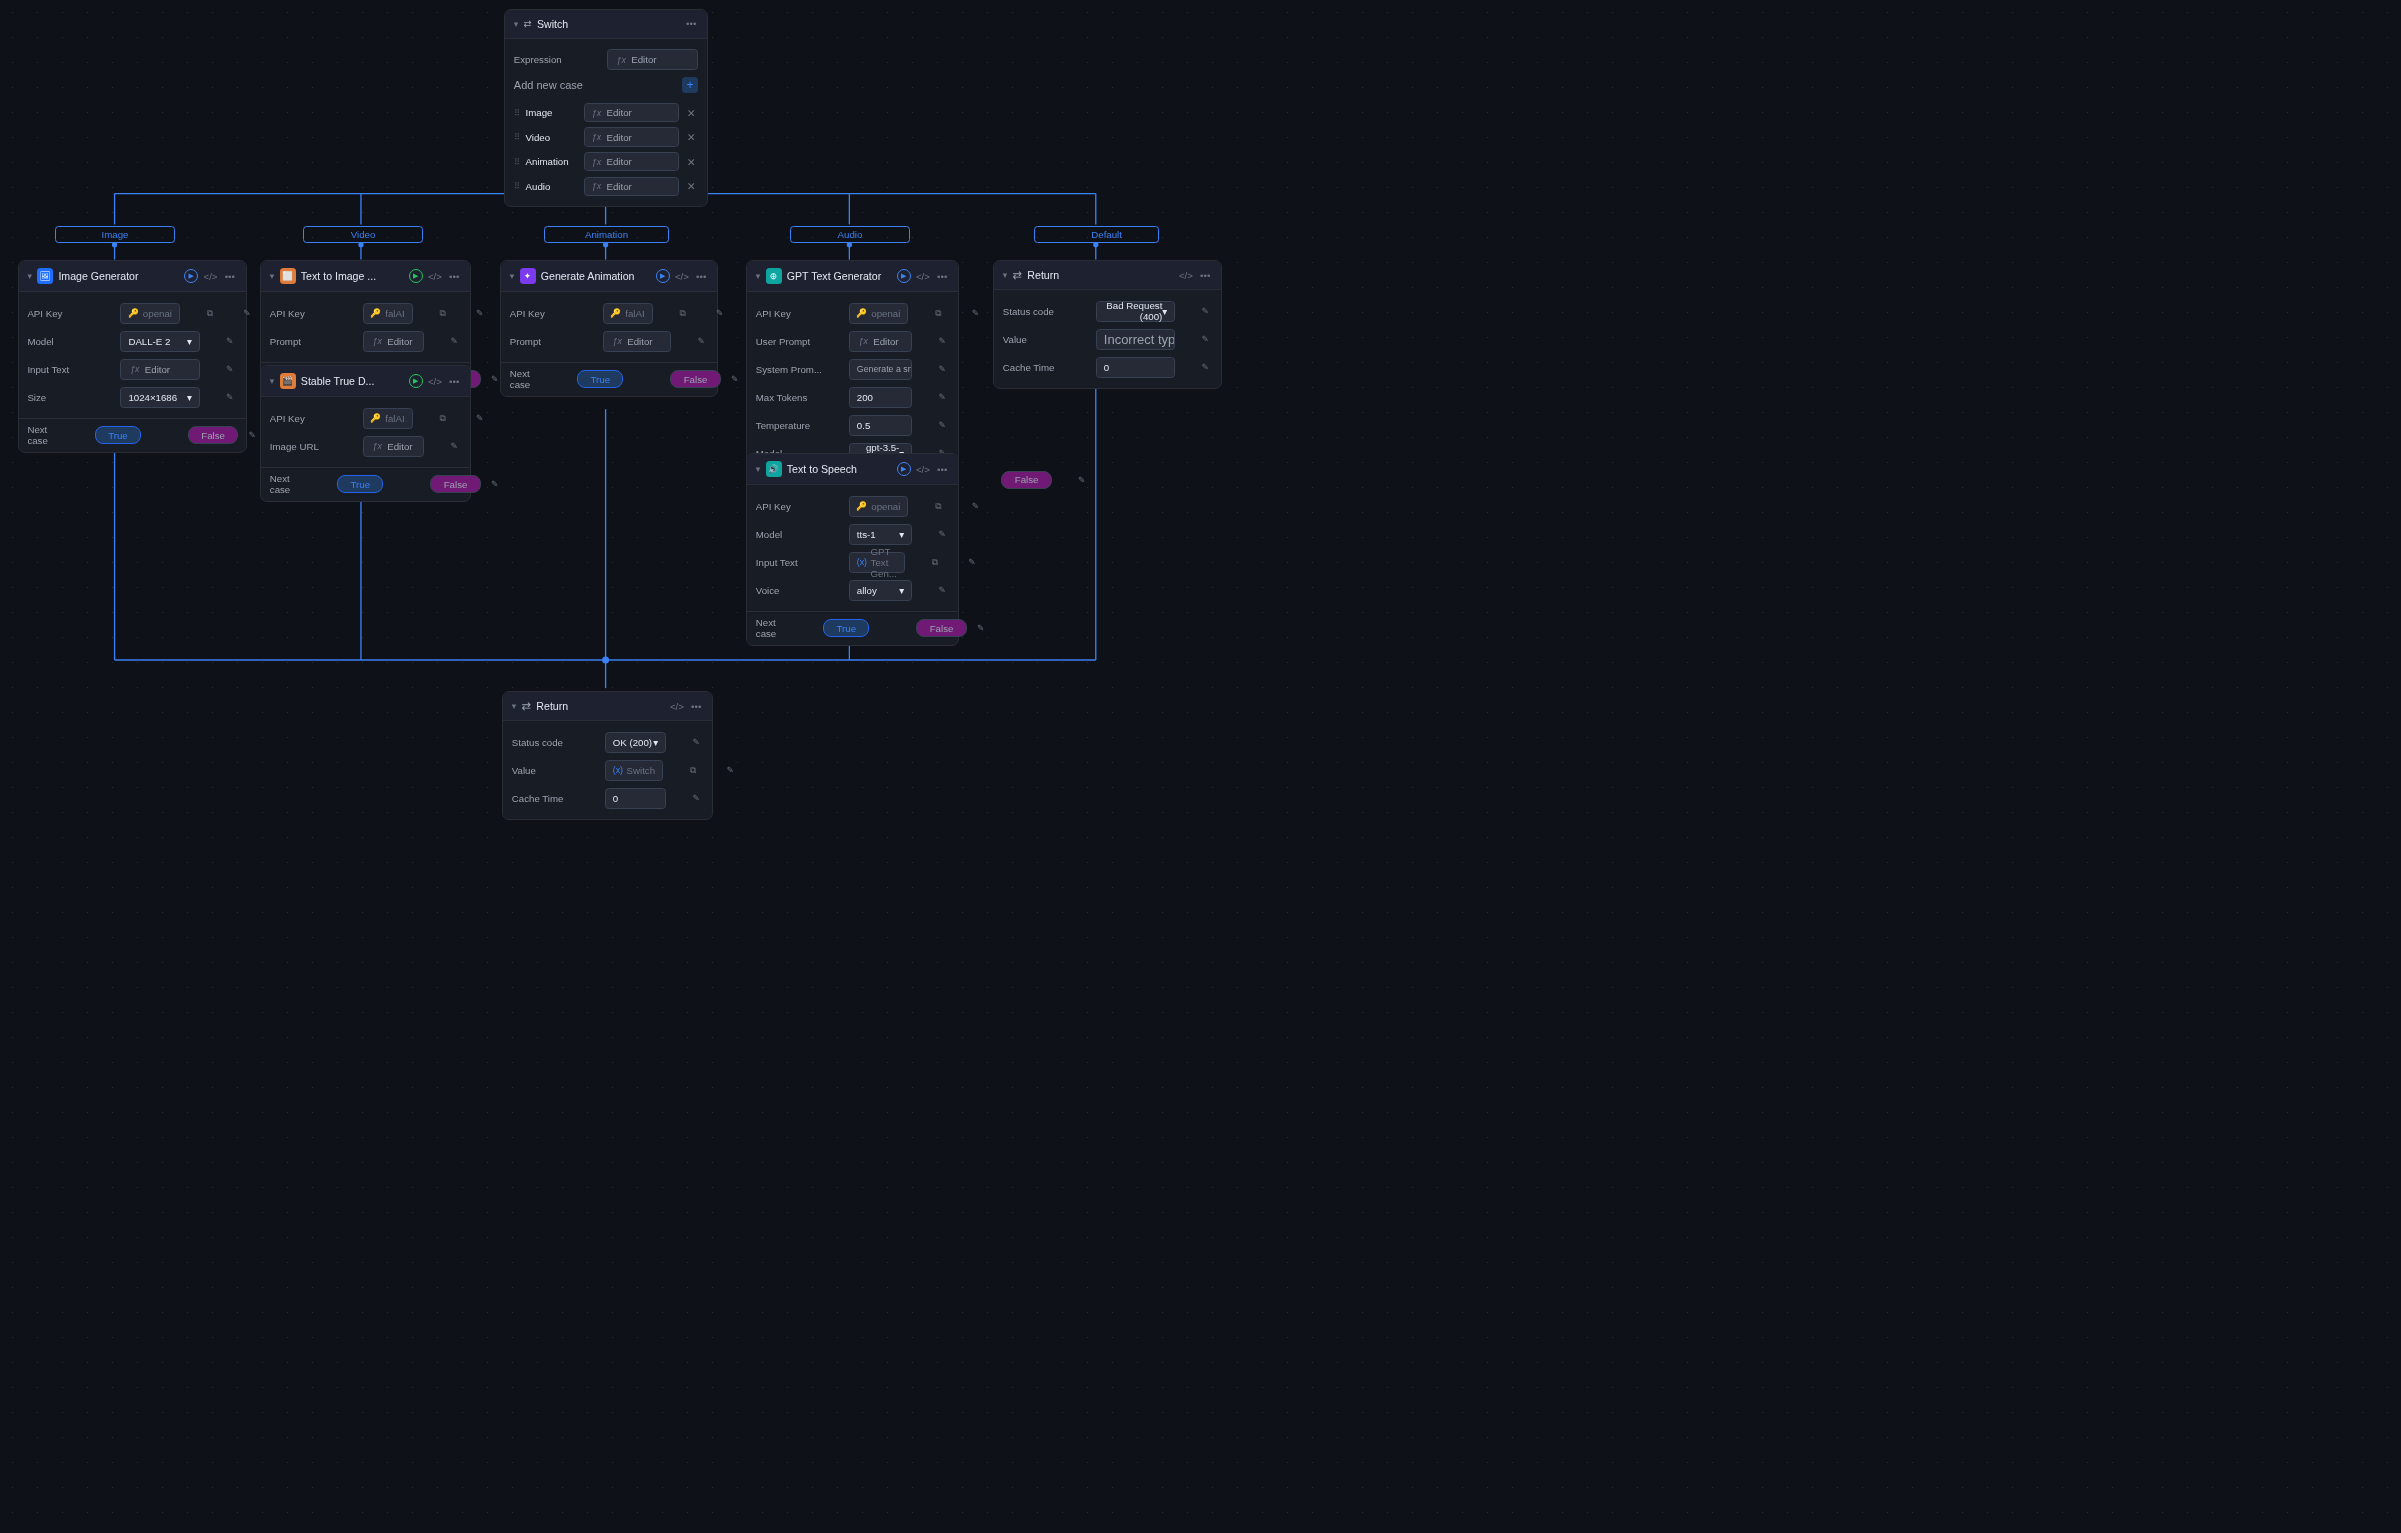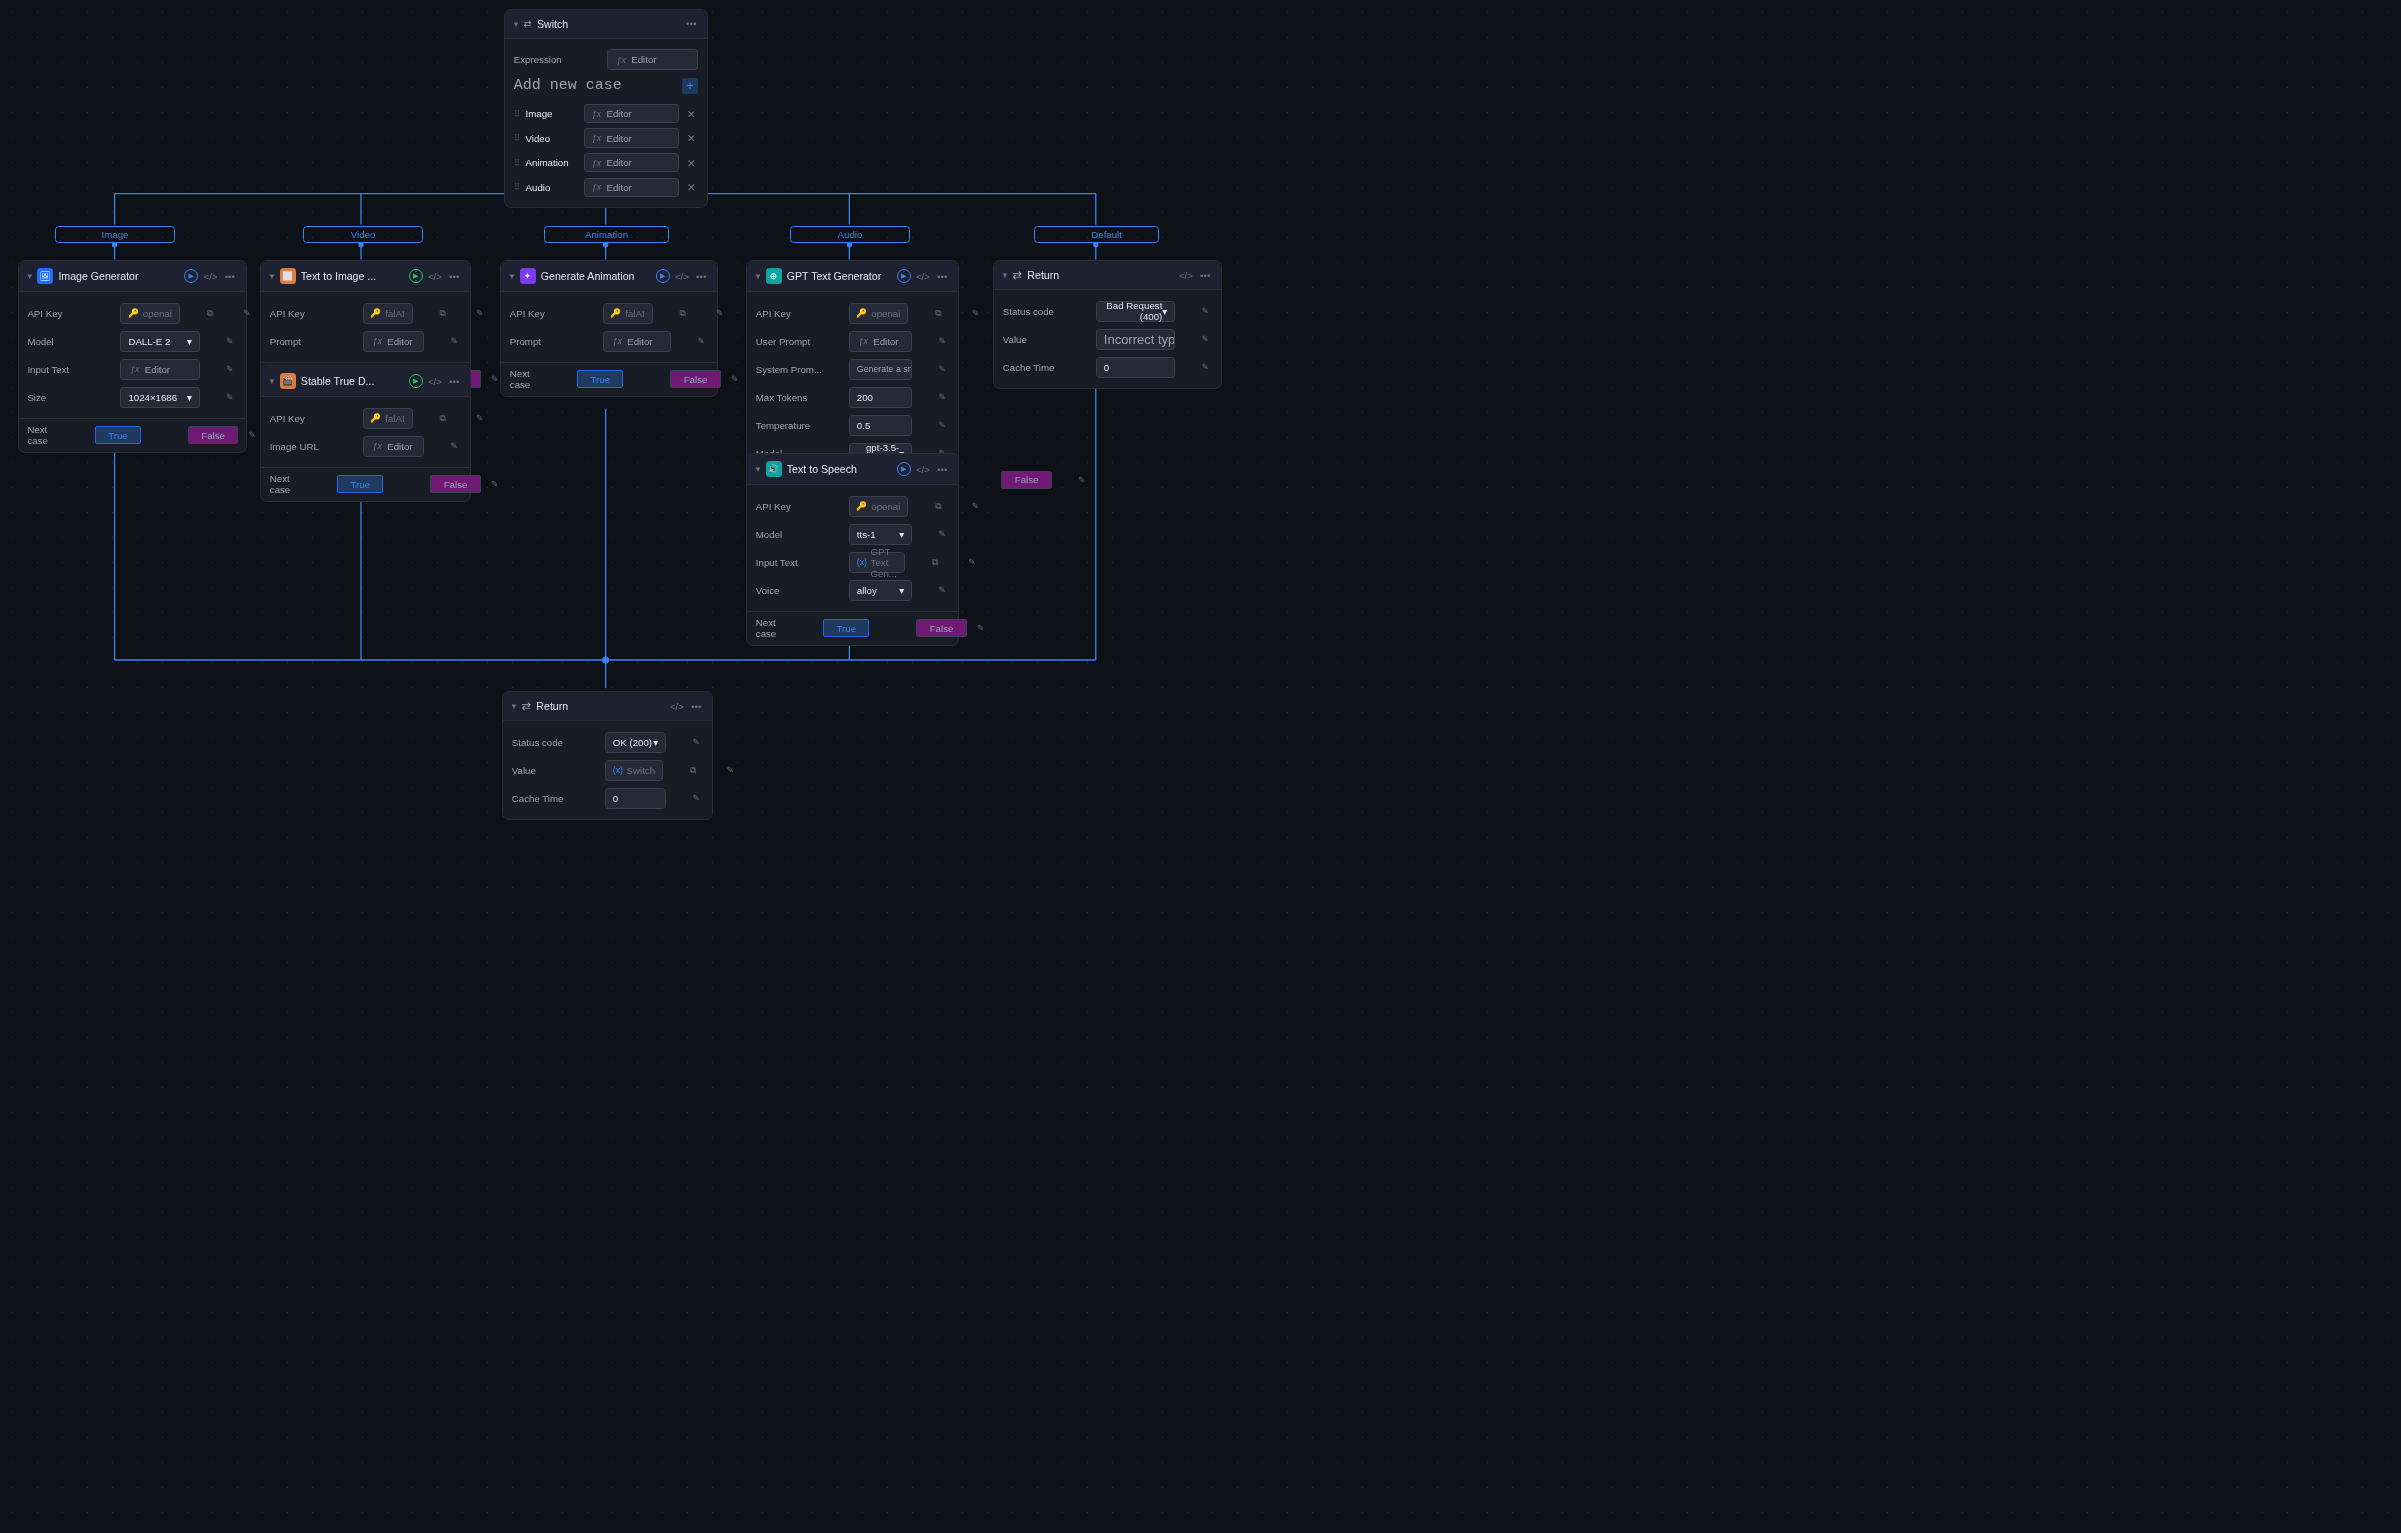--- a/index.html
+++ b/index.html
@@ -188,21 +188,21 @@
       gap: 7px;
     }
 
     .next-case-label {
       color: #9ca3af;
       font-size: 9.7px;
     }
 
     .case-btn {
       padding: 2.6px 12.3px;
-      border-radius: 2px;
+      border-radius: 8px;
       font-size: 9.7px;
       cursor: pointer;
       border: 0.9px solid transparent;
       margin-left: 40px;
     }
 
     .case-btn.true-btn {
       background: #1e3a5f;
       color: #3b82f6;
       border-color: #2563eb;
@@ -239,22 +239,21 @@
 
     .add-case-row {
       display: flex;
       align-items: center;
       justify-content: space-between;
       padding: 3.5px 0 7px 0;
     }
 
     .add-case-label {
       color: #9ca3af;
-      font-size: 15px;
-      font-family: Liberation Mono, monospace;
+      font-size: 11px;
     }
 
     .add-btn {
       width: 16px;
       height: 16px;
       border-radius: 3.5px;
       background: #1e3a5f;
       color: #3b82f6;
       display: flex;
       align-items: center;

